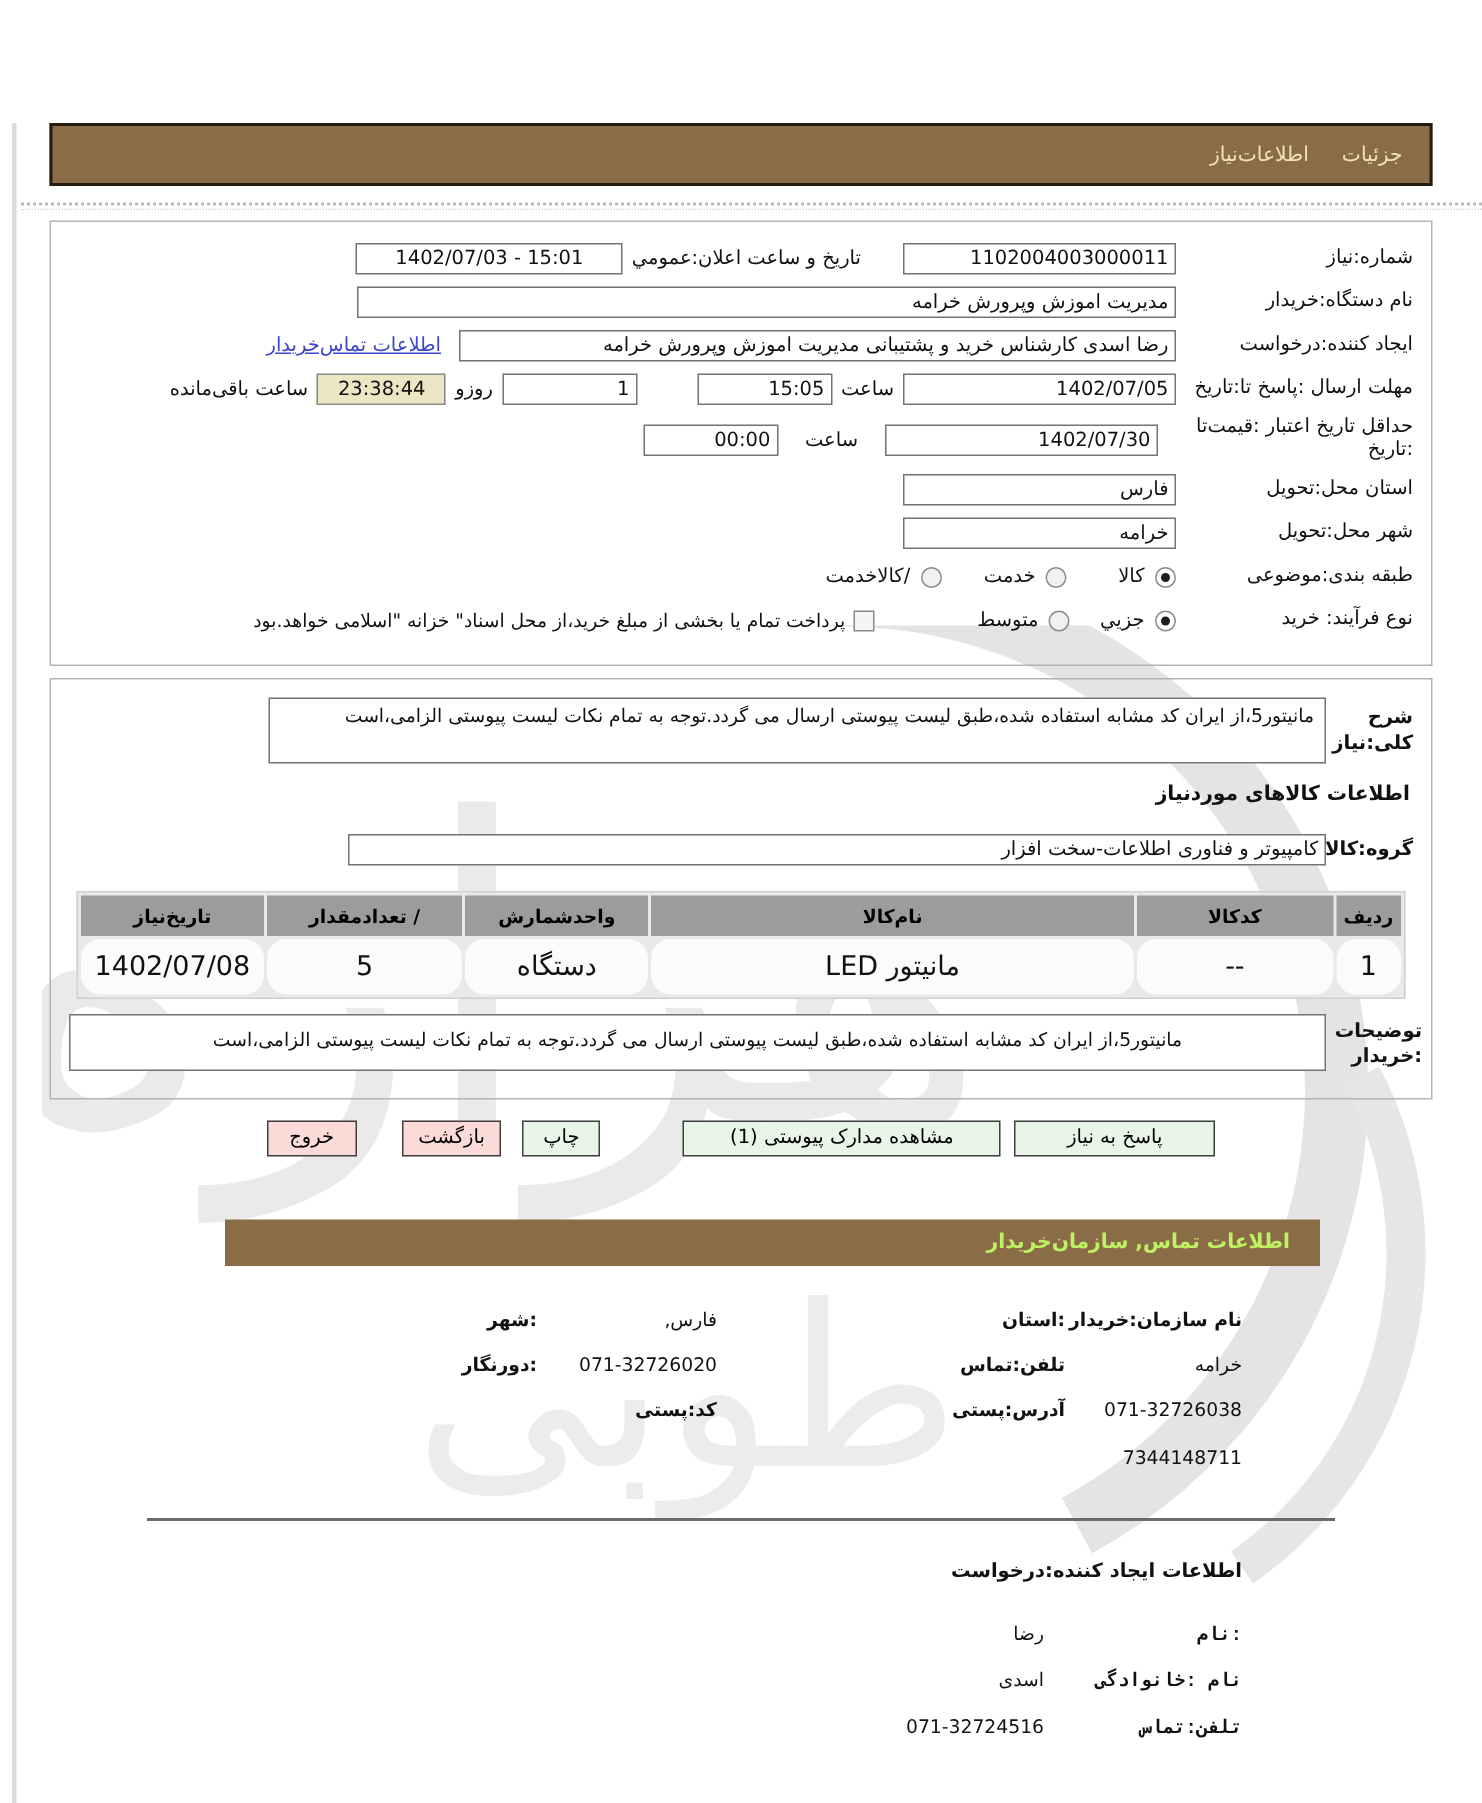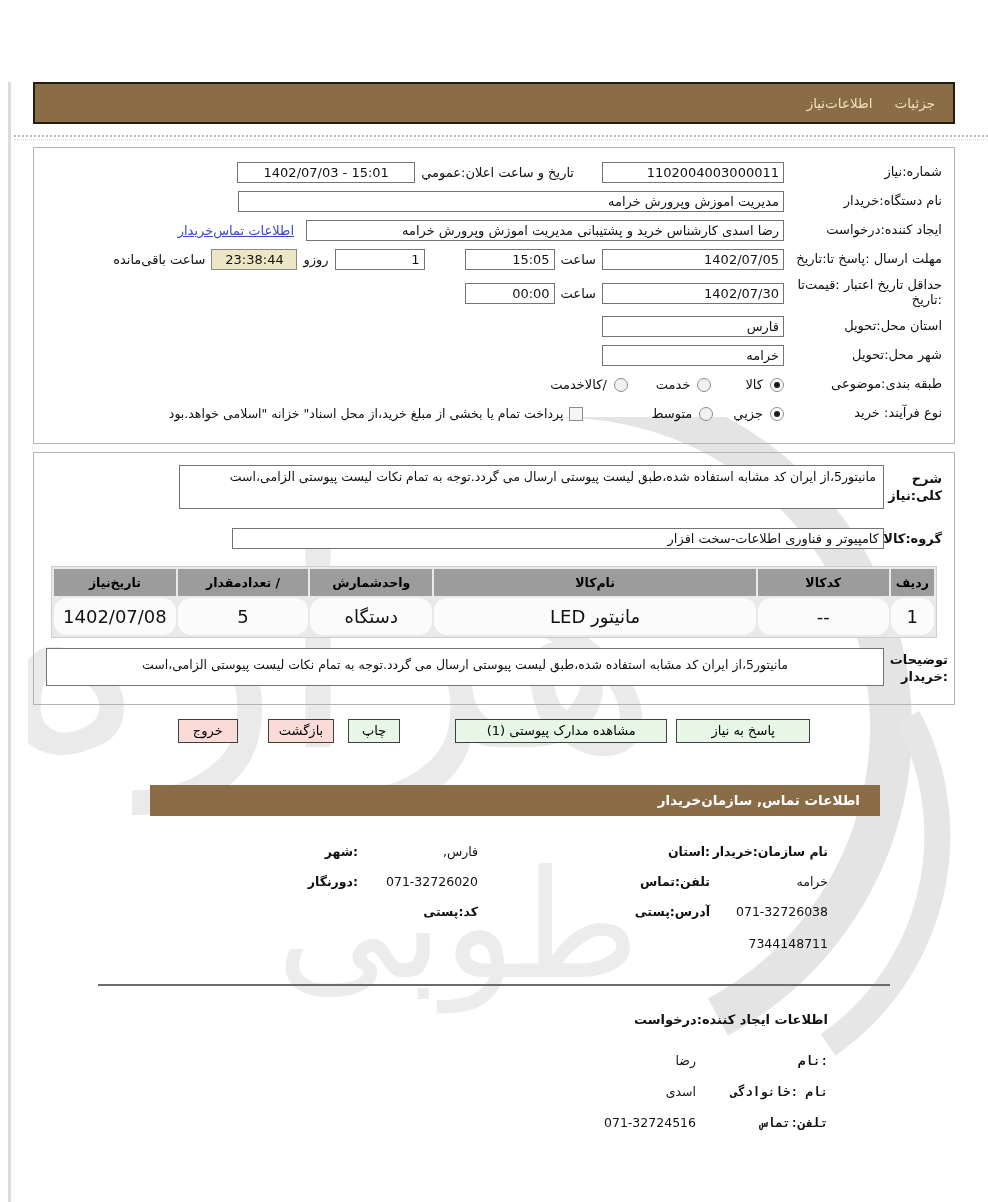--- a/index.html
+++ b/index.html
@@ -73,21 +73,21 @@
   .btnrow { display:flex; justify-content:center; align-items:center; margin:14px 0 0; position:relative; z-index:1; }
   .btn { height:24px; border:1px solid #3f3f3f; font-family:"DejaVu Sans",sans-serif;
     font-size:13px; line-height:22px; text-align:center; cursor:pointer; padding:0 10px; }
   .btn-green { background:#e7f6e7; }
   .btn-pink  { background:#fadbd8; }
   .btn-reply{ min-width:134px; } .btn-attach{ min-width:212px; margin-right:9px; }
   .btn-print{ min-width:52px; margin-right:55px; } .btn-back{ min-width:62px; margin-right:14px; }
   .btn-exit{ min-width:60px; margin-right:30px; }
 
   .contact-header {
-    margin: 42px 108px 0 150px; height:31px; background:#8a6d46; color:#ffffff;
+    margin: 42px 108px 0 150px; height:31px; background:#8a6d46; color:#bef264;
     font-weight:bold; font-size:13.5px; line-height:31px; padding:0 20px;
   }
   .contact-grid {
     display:grid; grid-template-columns: 118px 232px 120px auto;
     margin: 28px 160px 0 120px; row-gap:15px; font-size:12.5px; align-items:baseline;
   }
   .contact-grid .lab { font-weight:bold; }
   .span3 { grid-column: span 3; line-height:1.6; }
 
   .divider { margin: 30px 98px 0 98px; border:none; border-top:2px solid #6b6b6b; }
@@ -141,21 +141,21 @@
       <span class="flabel">مهلت ارسال :پاسخ تا:تاریخ</span>
       <input class="inp w180 ltr tr" readonly="" value="1402/07/05" style="">
       <span class="mr6 ml6">ساعت</span>
       <input class="inp w88 ltr tr" readonly="" value="15:05" style="">
       <input class="inp w88 ltr tr mr40" readonly="" value="1" style="">
       <span class="mr6 ml6">روزو</span>
       <div class="countdown ltr">23:38:44</div>
       <span class="mr6">ساعت باقی‌مانده</span>
     </div>
 
-    <div class="row" style="min-height:36px;">
+    <div class="row" style="min-height:36px;gap:12px;">
       <span class="flabel">حداقل تاریخ اعتبار :قیمت‌تا :تاریخ</span>
       <input class="inp w180 ltr tr" readonly="" value="1402/07/30" style="">
       <span class="mr6 ml6">ساعت</span>
       <input class="inp w88 ltr tr" readonly="" value="00:00" style="">
     </div>
 
     <div class="row">
       <span class="flabel">استان محل:تحویل</span>
       <input class="inp w180 tr" readonly="" value="فارس" style="">
     </div>
@@ -196,20 +196,21 @@
     </div>
   </div>
 
   <div class="box goods-box z">
 
     <div class="row" style="align-items:flex-start;">
       <span class="b" style="width:58px; flex:0 0 58px; line-height:1.3; padding-top:6px;text-align:right;">شرح کلی:نیاز</span>
       <div class="tarea w705 tr">مانیتور5،از ایران کد مشابه استفاده شده،طبق لیست پیوستی ارسال می گردد.توجه به تمام نکات لیست پیوستی الزامی،است</div>
     </div>
 
+    <div class="section-h">اطلاعات کالاهای موردنیاز</div>
 
     <div class="row" style="margin-top:16px;">
       <span class="b" style="width:58px; flex:0 0 58px;">گروه:کالا</span>
       <input class="inp w650 tr" style="font-weight: normal;" readonly="" value="کامپیوتر و فناوری اطلاعات-سخت افزار">
     </div>
 
     <table class="gtable">
       <thead>
         <tr>
           <th class="col-radif">ردیف</th>

